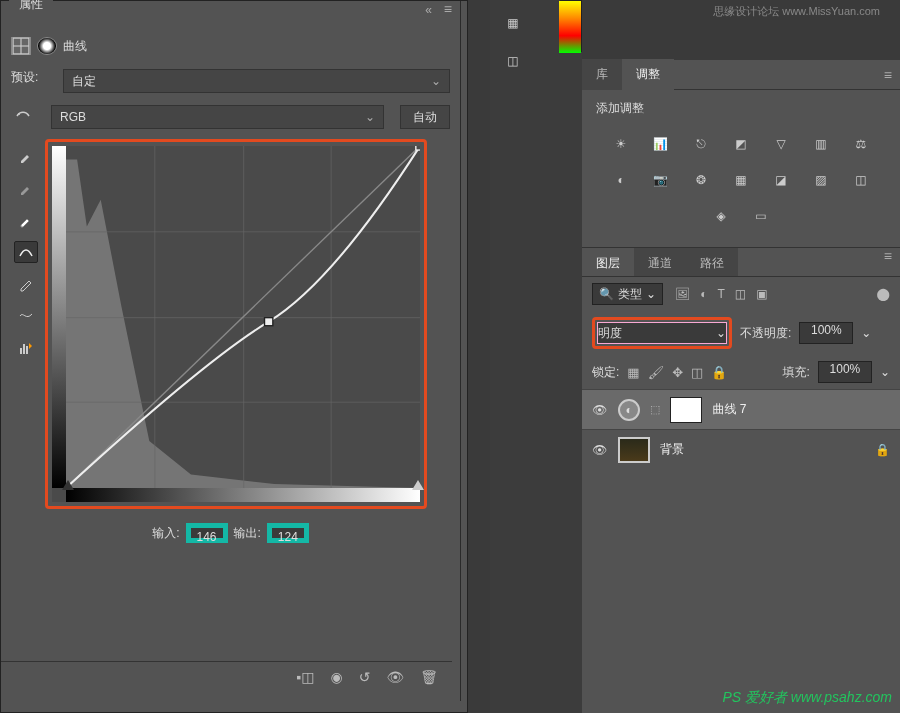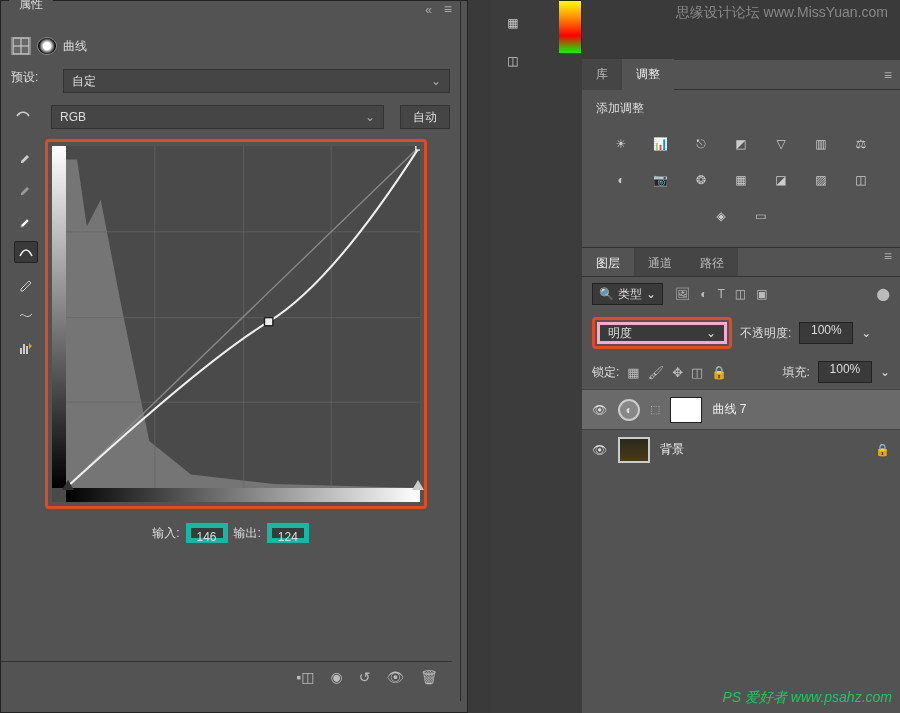--- a/index.html
+++ b/index.html
@@ -55,40 +55,40 @@
 .adj-ico{width:26px;height:22px;display:flex;align-items:center;justify-content:center;color:#ccc;cursor:pointer}
 
 .layers-tabs{display:flex;height:30px;border-top:1px solid #333;border-bottom:1px solid #333;margin-top:6px}
 .lay-row{display:flex;align-items:center;gap:6px;padding:6px 10px}
 .lay-select{background:#3a3a3a;border:1px solid #222;height:22px;display:flex;align-items:center;padding:0 6px;gap:4px;cursor:pointer}
 .lay-icons{display:flex;gap:10px;margin-left:6px}
 .lay-icons span{color:#bbb;cursor:pointer}
 
 .blend-row{display:flex;align-items:center;padding:6px 10px;gap:8px}
 .blend-highlight{border:3px solid #e34a1f;border-radius:4px;padding:2px}
-.blend-select{background:#3a3a3a;border:3px solid #f9a8d4;height:22px;width:130px;display:flex;align-items:center;justify-content:space-between;padding:0 8px;cursor:pointer}
+.blend-select{background:#3a3a3a;border:1px solid #f9a8d4;height:22px;width:130px;display:flex;align-items:center;justify-content:space-between;padding:0 0;cursor:pointer}
 .opacity-field{background:#3a3a3a;border:1px solid #222;height:22px;width:54px;display:flex;justify-content:center;cursor:pointer}
 
 .lock-row{display:flex;align-items:center;gap:8px;padding:6px 10px}
 .lock-icons{display:flex;gap:8px}
 .lock-icons span{color:#bbb;cursor:pointer;font-size:13px}
 
 .layer-item{display:flex;align-items:center;height:40px;padding:0 10px;gap:10px;border-top:1px solid #444}
 .layer-item.sel{background:#6a6a6a}
 .eye{width:16px;color:#ddd;cursor:pointer}
 .thumb{width:32px;height:26px;background:#fff;border:2px solid #ccc}
 .thumb.adj{background:#888;border-radius:50%;width:22px;height:22px;display:flex;align-items:center;justify-content:center}
 .thumb.img{background:linear-gradient(to bottom,#2a2a1a,#4a3a1a)}
 .link-ico{color:#bbb;font-size:11px}
 .mask{width:32px;height:26px;background:#fff;border:1px solid #222}
 .layer-name{color:#eee}
 .lock-ind{margin-left:auto;color:#bbb}
 
 .watermark{position:absolute;right:8px;bottom:6px;color:#22c55e;font-size:14px;font-style:italic}
-.watermark2{position:absolute;right:12px;top:4px;color:#888;font-size:14px}
+.watermark2{position:absolute;right:20px;top:4px;color:#888;font-size:11px}
 </style>
 </head>
 <body>
 
 <div class="left-panel panel">
  <div class="left-panel-inner">
   <div class="prop-header">
     <span class="prop-tab">属性</span>
     <span class="collapse-btn">«</span>
     <span class="menu-icon">≡</span>

